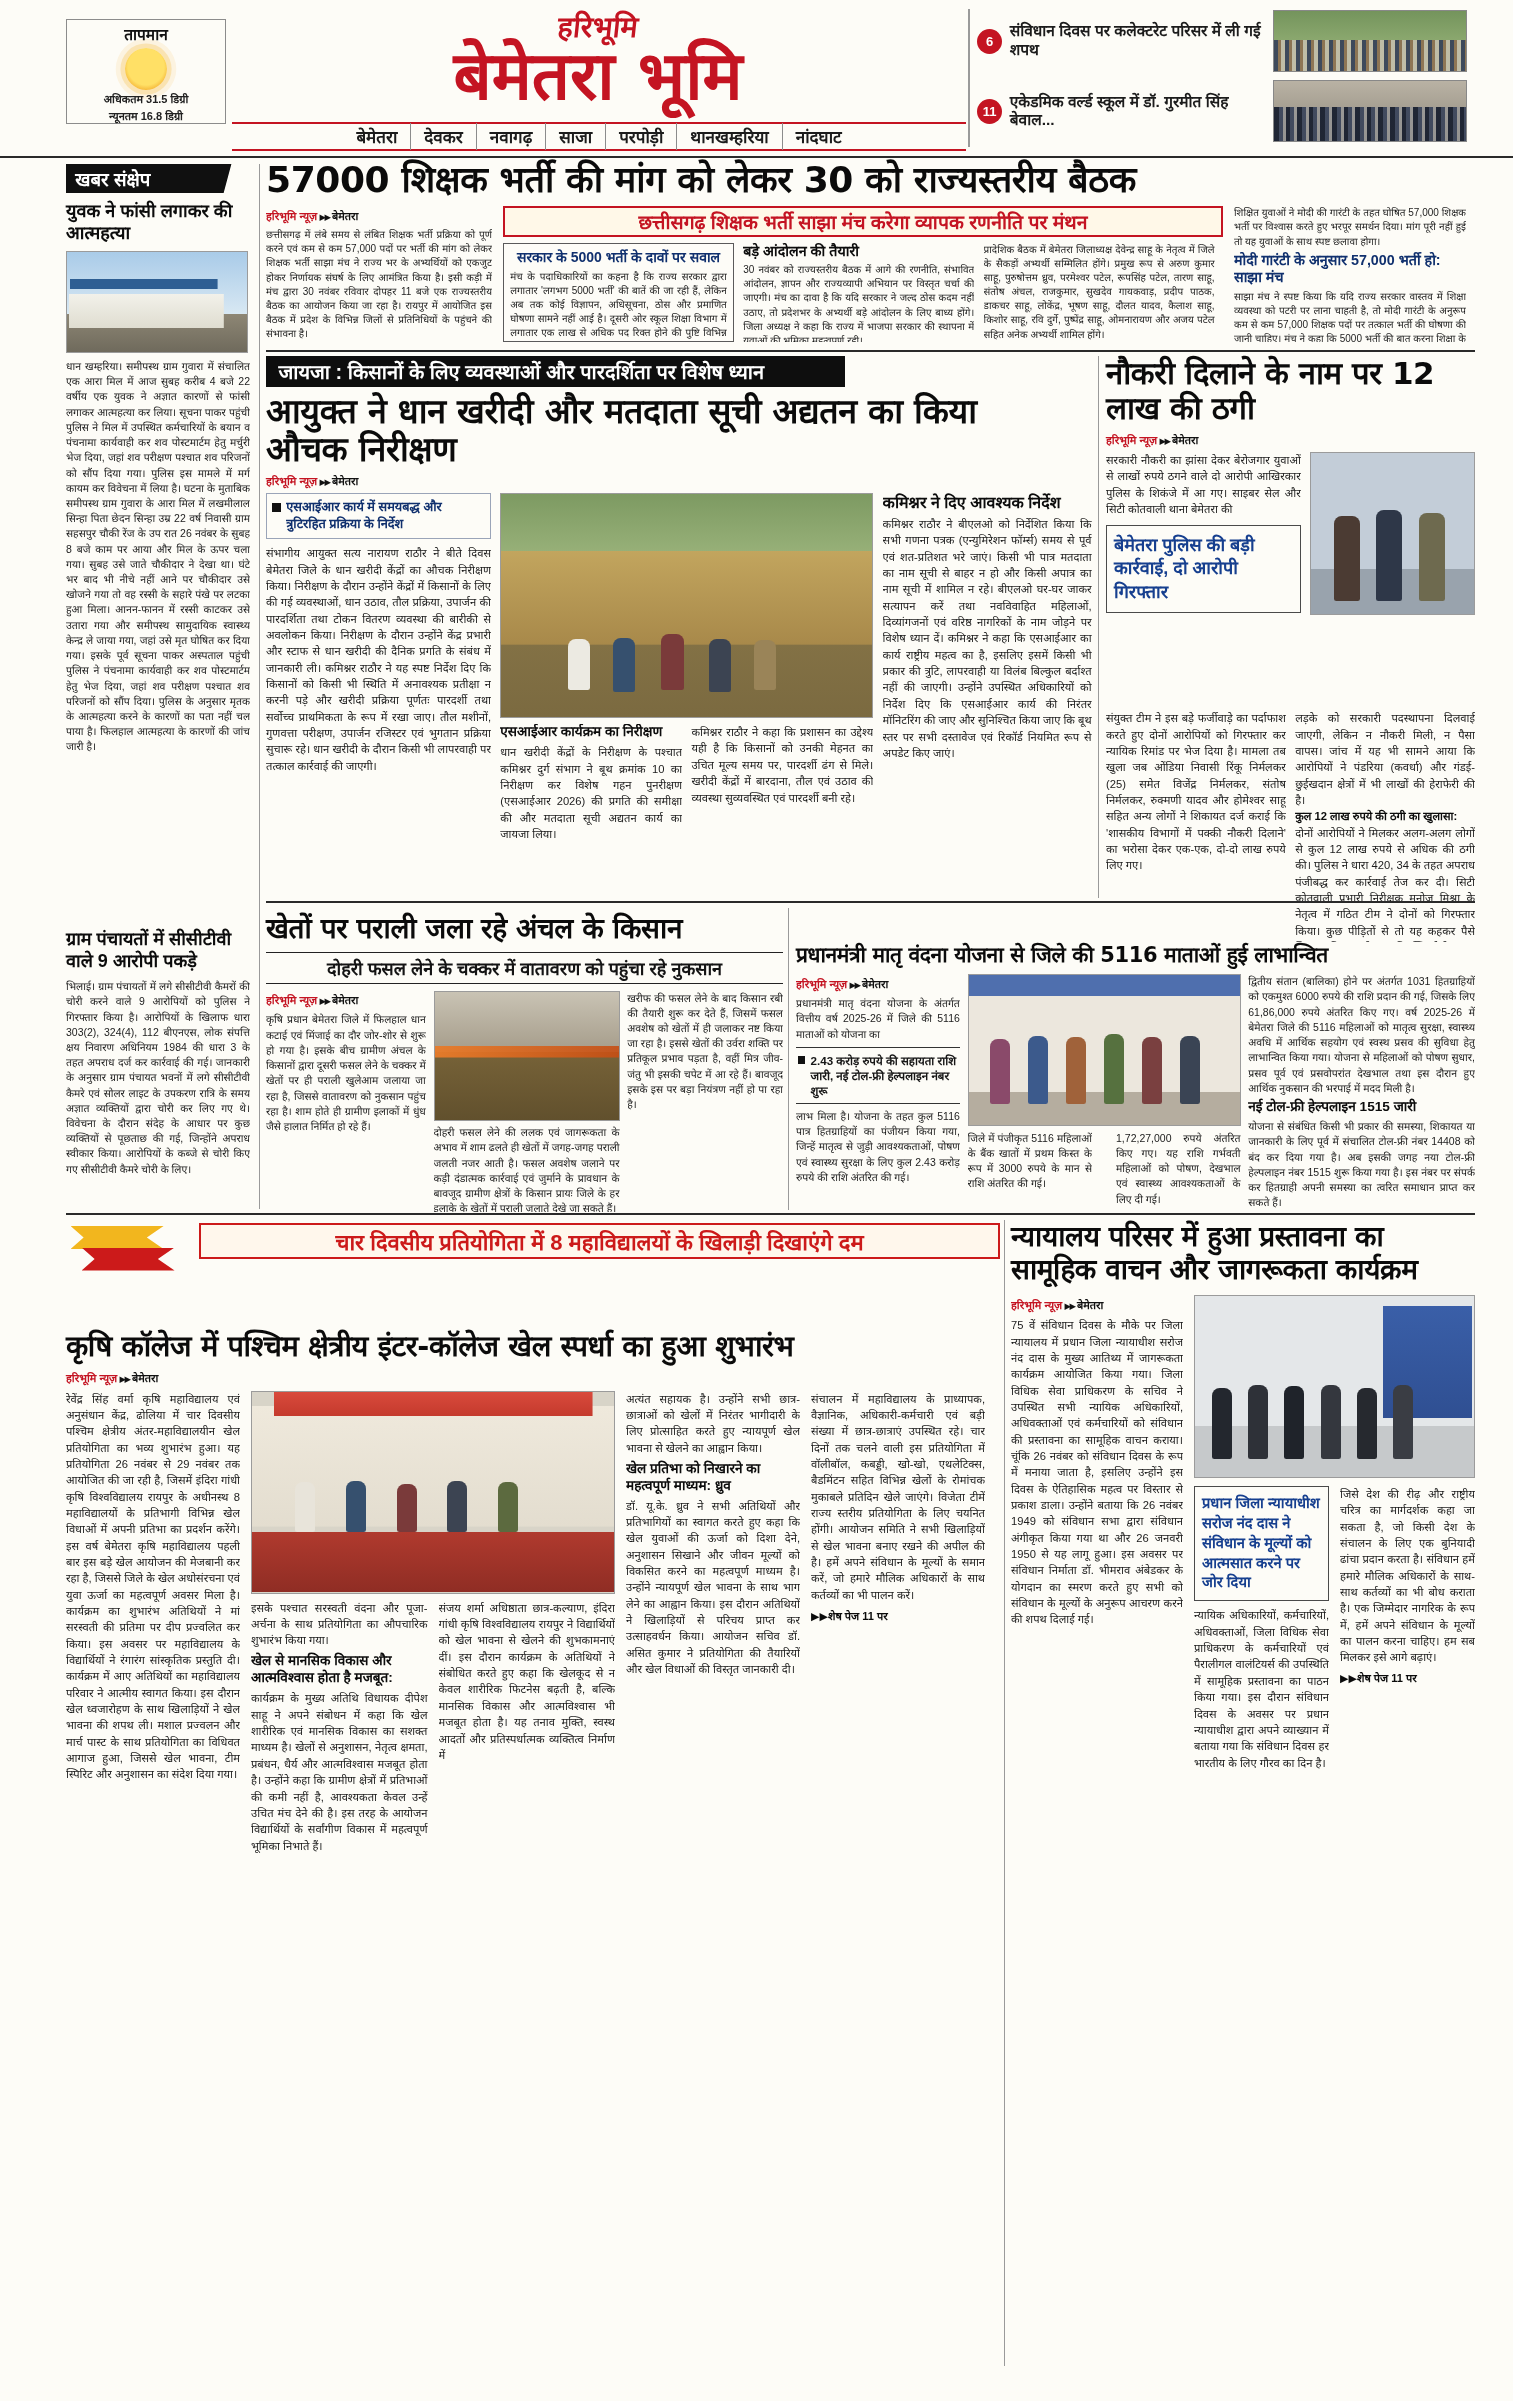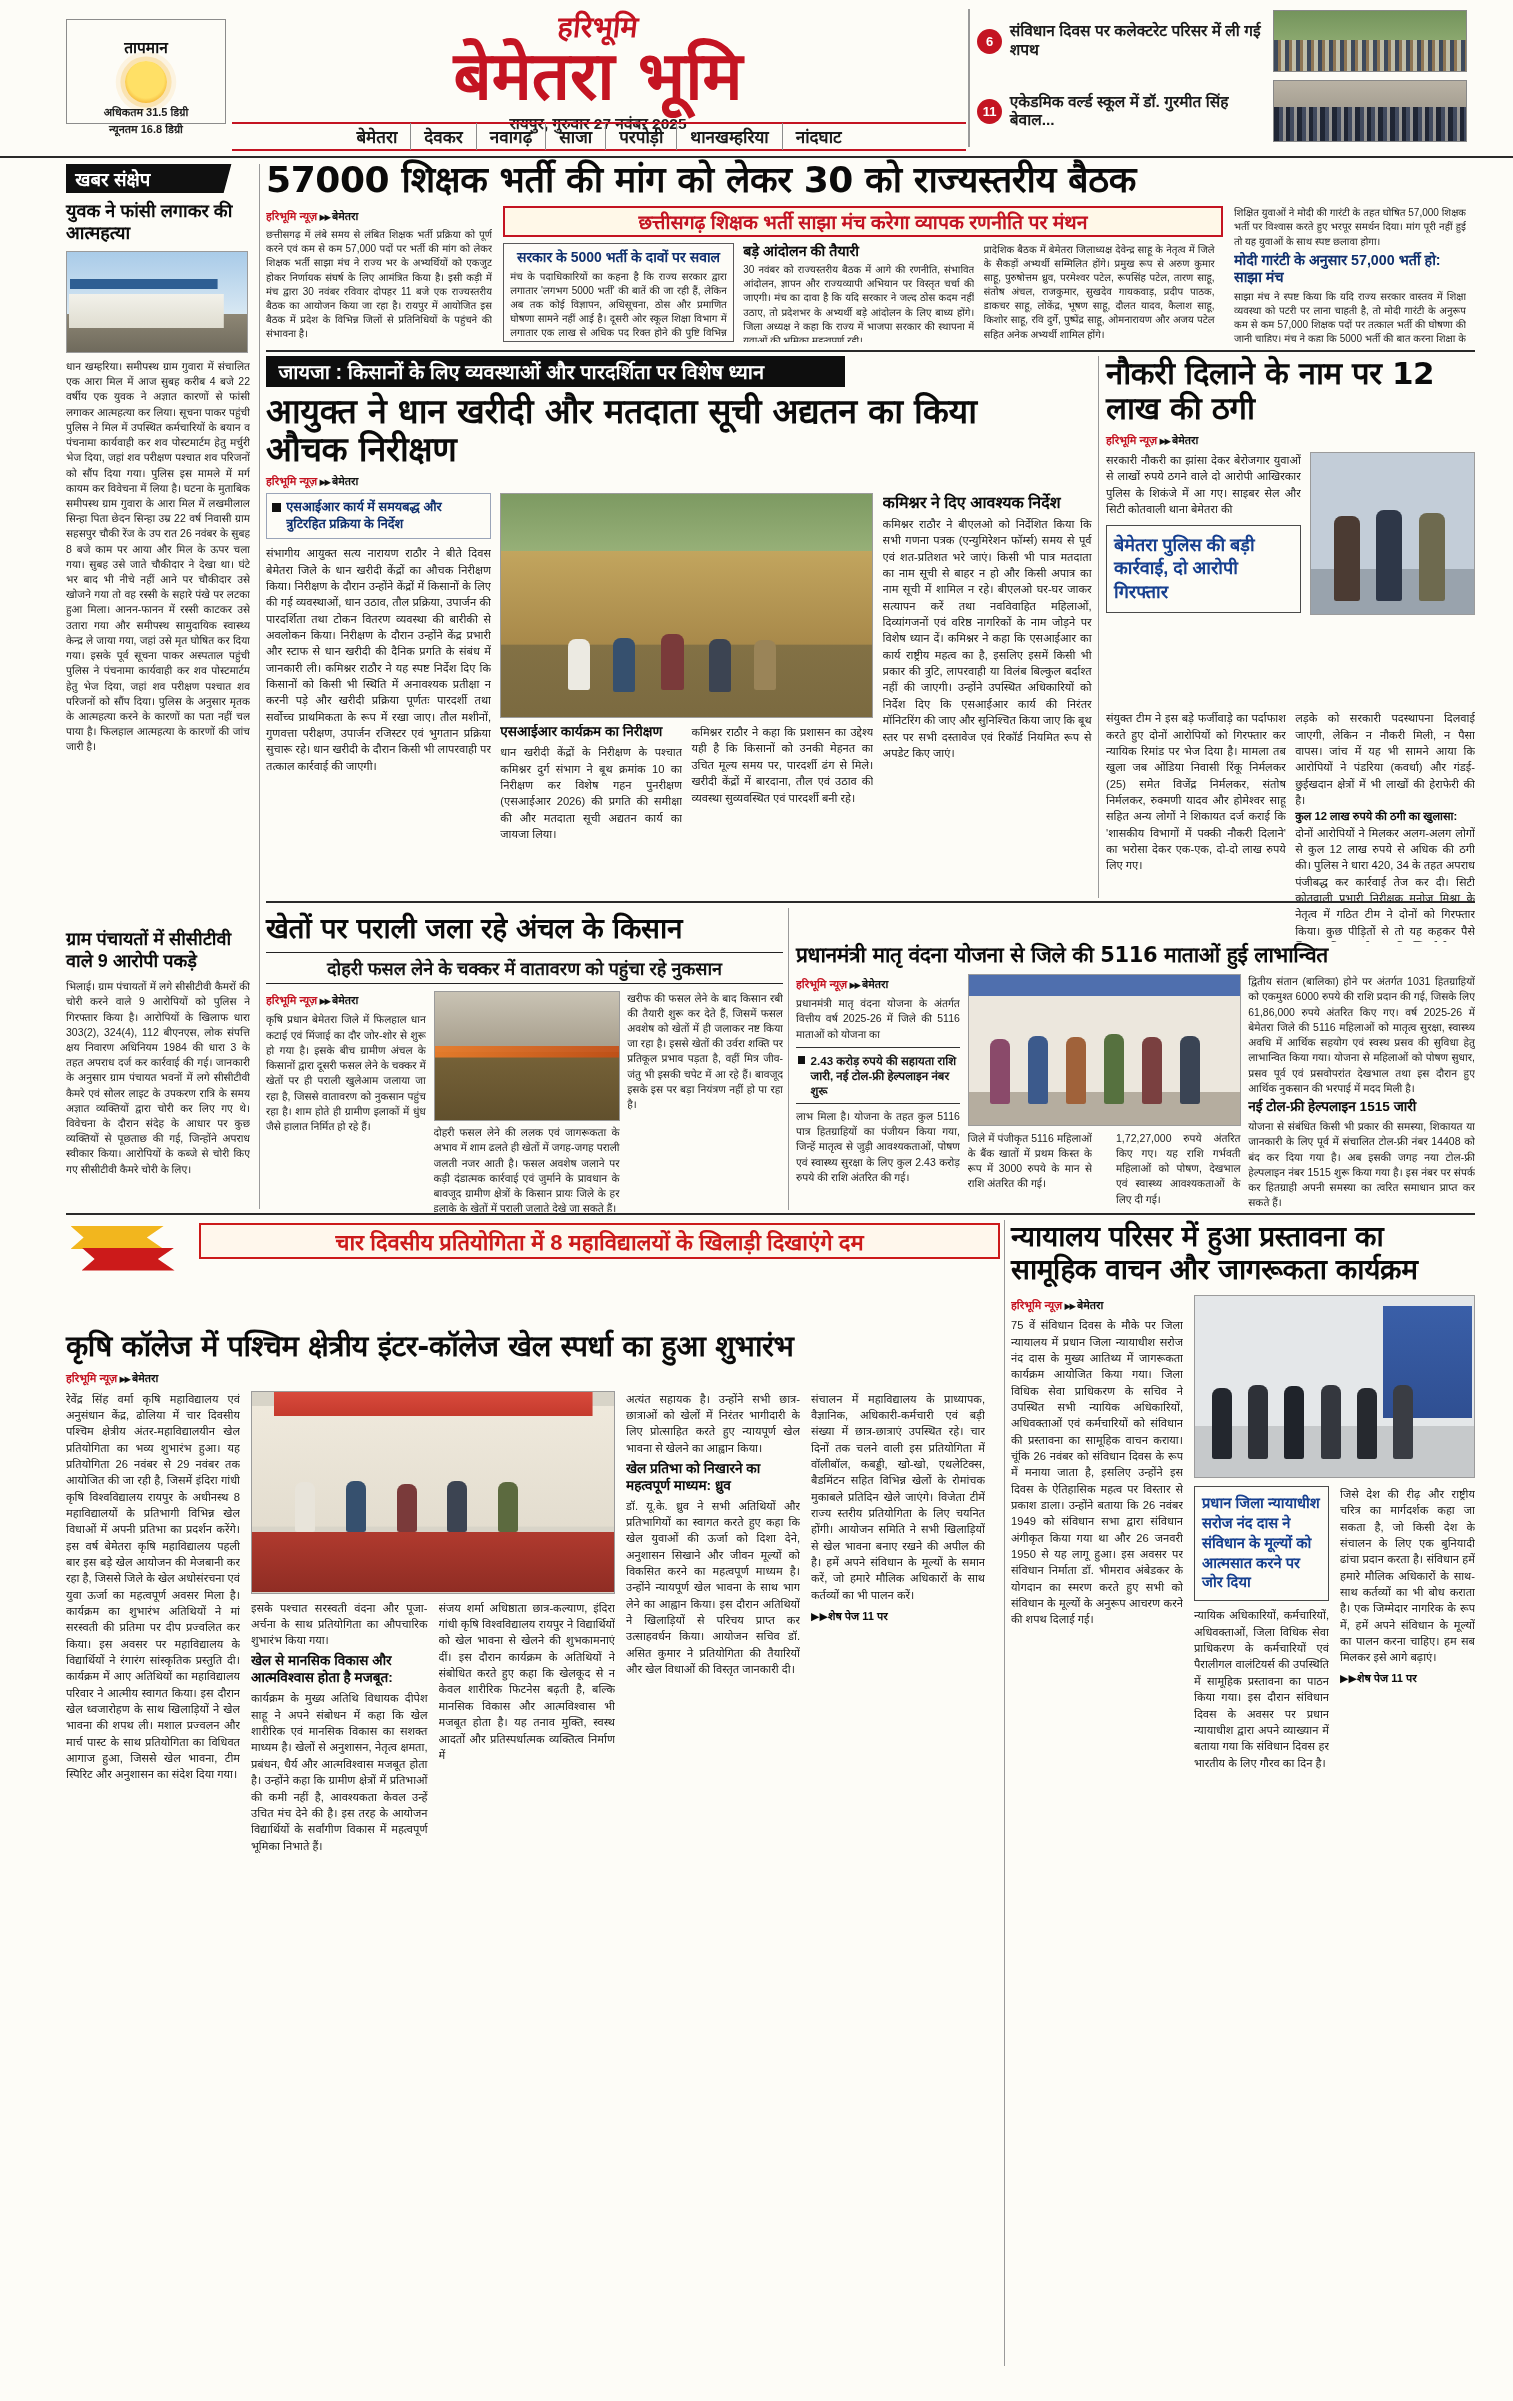--- a/index.html
+++ b/index.html
@@ -12,21 +12,21 @@
   .bt-s{font-size:10.5px;line-height:1.45;text-align:justify;color:#1b1b1b}
   .hl{font-weight:800;color:#0b0b0b;font-family:"DejaVu Sans","Liberation Sans",sans-serif;letter-spacing:-0.4px}
   .byline{font-size:11px;font-weight:bold;margin:1.5px 0 5.4px;white-space:nowrap}
   .by-agency{color:#c41422}
   .by-arrow{color:#111;font-size:8.5px;letter-spacing:-1.5px;margin:0 2.3px}
   .by-loc{color:#111}
   .jump{font-weight:bold;font-size:11px;text-align:left;color:#0b0b0b;margin-top:4.6px}
   .hline{background:#2a2a2a}
   .vline{background:#9a9a9a}
   
-  .weather{border:1.5px solid #8c8c8c;text-align:center;padding-top:16px}
+  .weather{border:1.5px solid #8c8c8c;text-align:center;padding-top:3px}
   .w-title{font-size:15.5px;font-weight:bold;color:#111}
   .sun{width:42px;height:42px;margin:3.1px auto 1.5px;border-radius:50%;
        background:radial-gradient(circle at 50% 45%,#ffe066 0 58%,#f6b93b 75%);
        box-shadow:0 0 0 4.6px rgba(246,185,59,.28),0 0 0 9.3px rgba(246,185,59,.12)}
   .w-line{font-size:11px;font-weight:bold;color:#222;line-height:1.5}
   .brand{text-align:center}
   .brand-script{font-size:29px;font-weight:bold;color:#c41422;transform:skewX(-6deg);font-family:"DejaVu Serif","Liberation Serif",serif}
   .brand-title{font-size:67px;font-weight:800;color:#c41422;line-height:1.02;margin-top:-3.1px;font-family:"DejaVu Sans",sans-serif}
   .dateline{font-size:15.5px;font-weight:bold;color:#222;margin-top:1.5px}
   .navstrip{display:flex;align-items:center;justify-content:center;border-top:2.3px solid #c41422;border-bottom:2.3px solid #c41422}
@@ -124,21 +124,20 @@
     <div class="abs weather" style="left:66px;top:18.6px;width:160px;height:105px">
       <div class="w-title">तापमान</div>
       <div class="sun"></div>
       <div class="w-line">अधिकतम 31.5 डिग्री</div>
       <div class="w-line">न्यूनतम 16.8 डिग्री</div>
     </div>
 
     <div class="abs brand" style="left:232px;top:6.2px;width:732px">
       <div class="brand-script">हरिभूमि</div>
       <div class="brand-title">बेमेतरा भूमि</div>
-      <div class="dateline">रायपुर, गुरुवार 27 नवंबर 2025</div>
     </div>
 
     <nav class="abs navstrip" style="left:232px;top:122px;width:734px;height:29px">
       <span class="nav-item">बेमेतरा</span>
       <span class="nav-item">देवकर</span>
       <span class="nav-item">नवागढ़</span>
       <span class="nav-item">साजा</span>
       <span class="nav-item">परपोड़ी</span>
       <span class="nav-item">थानखम्हरिया</span>
       <span class="nav-item">नांदघाट</span>

